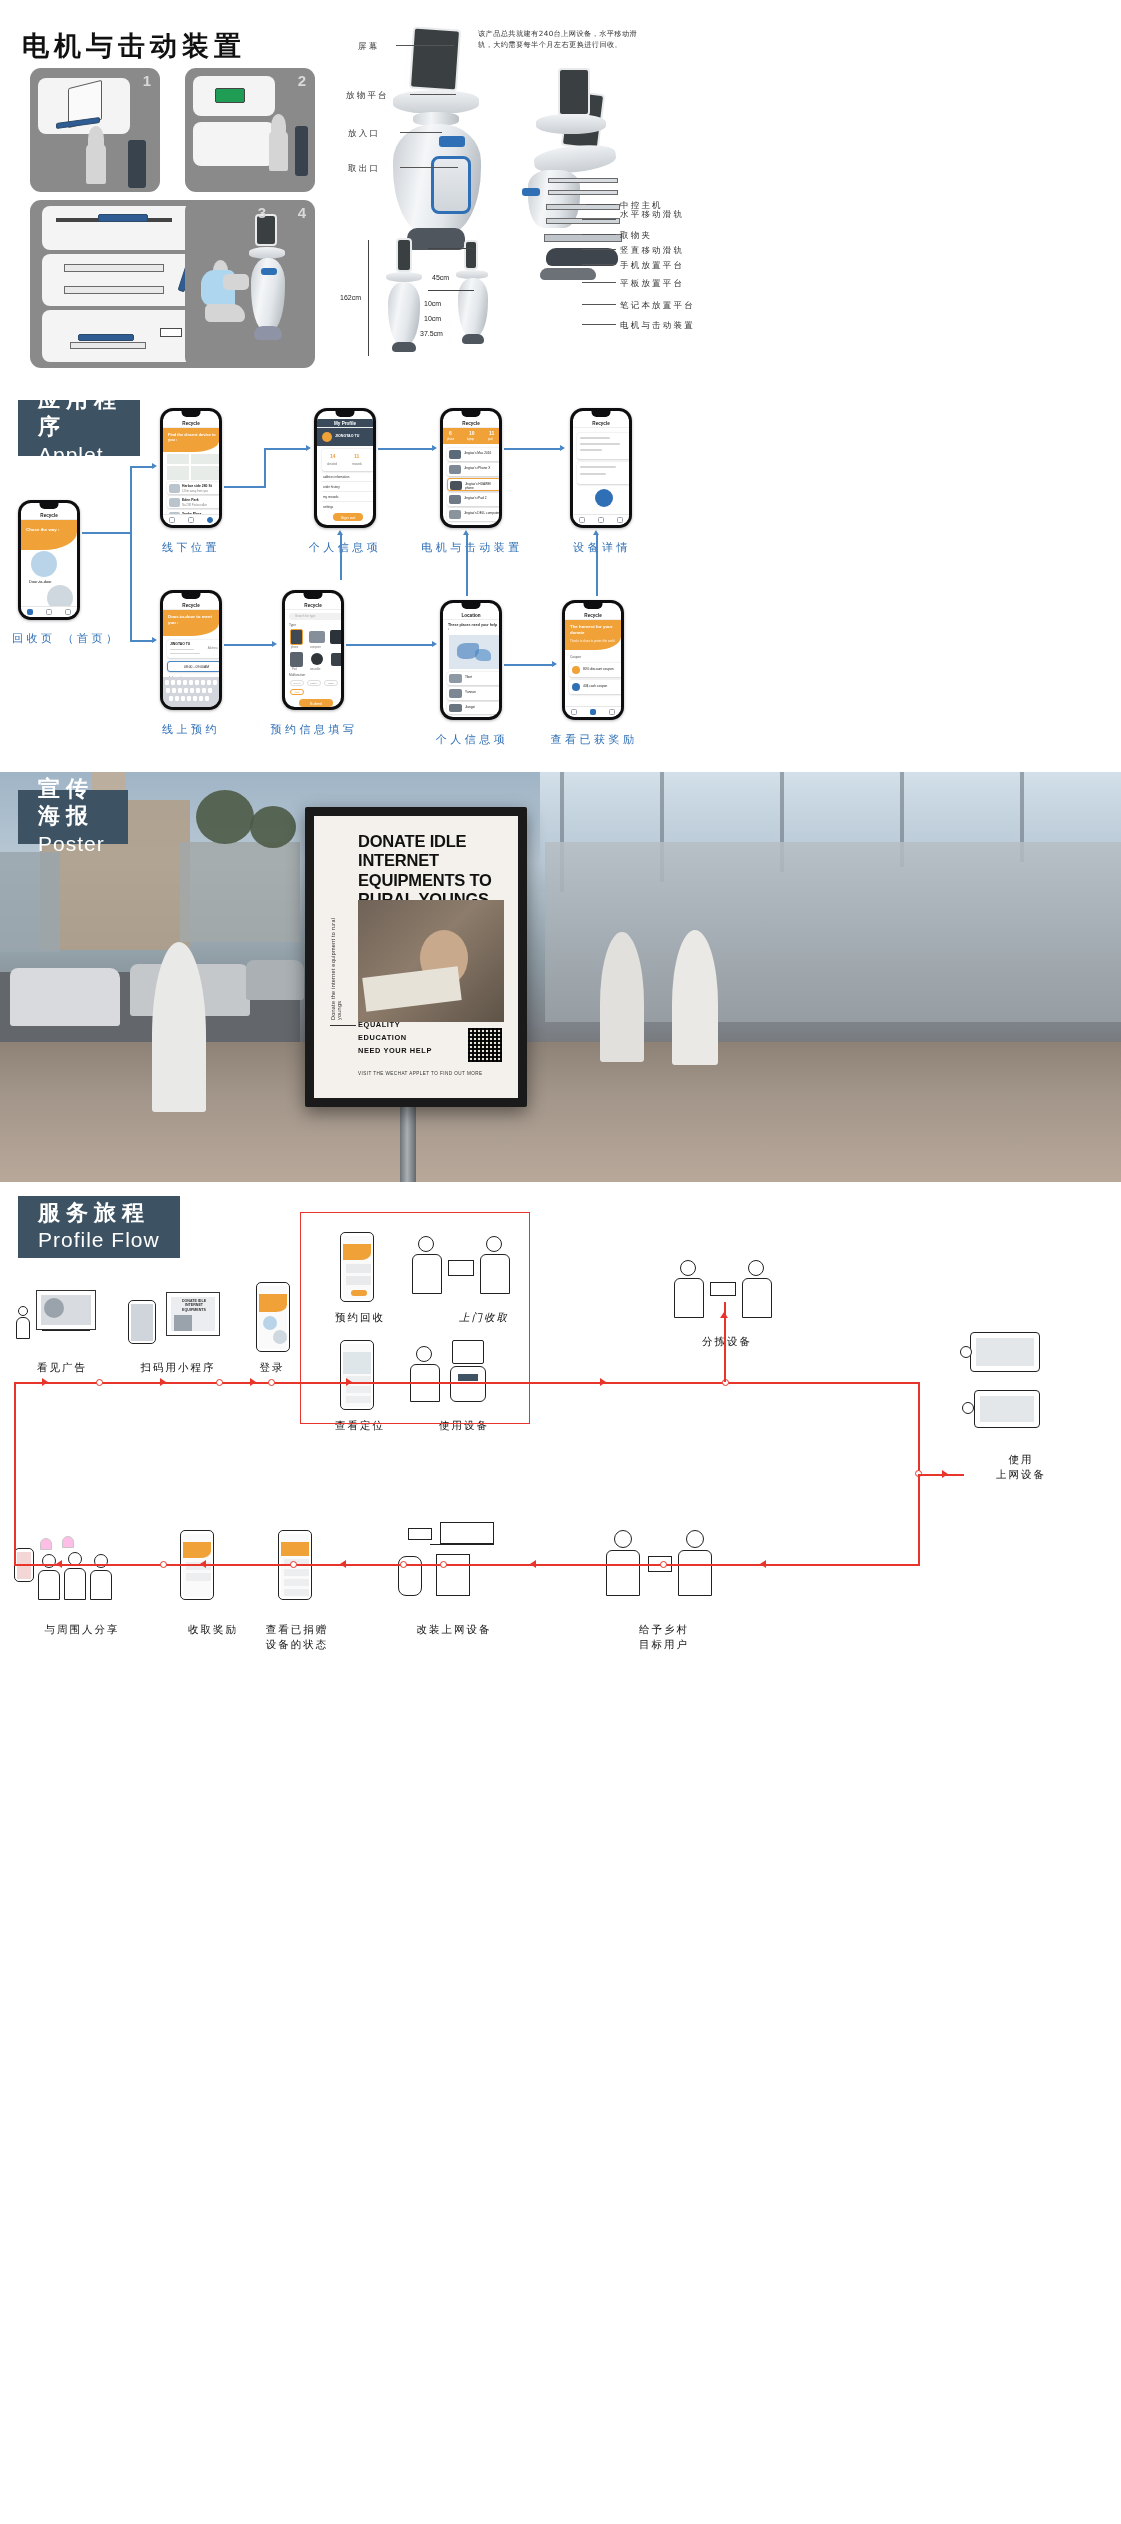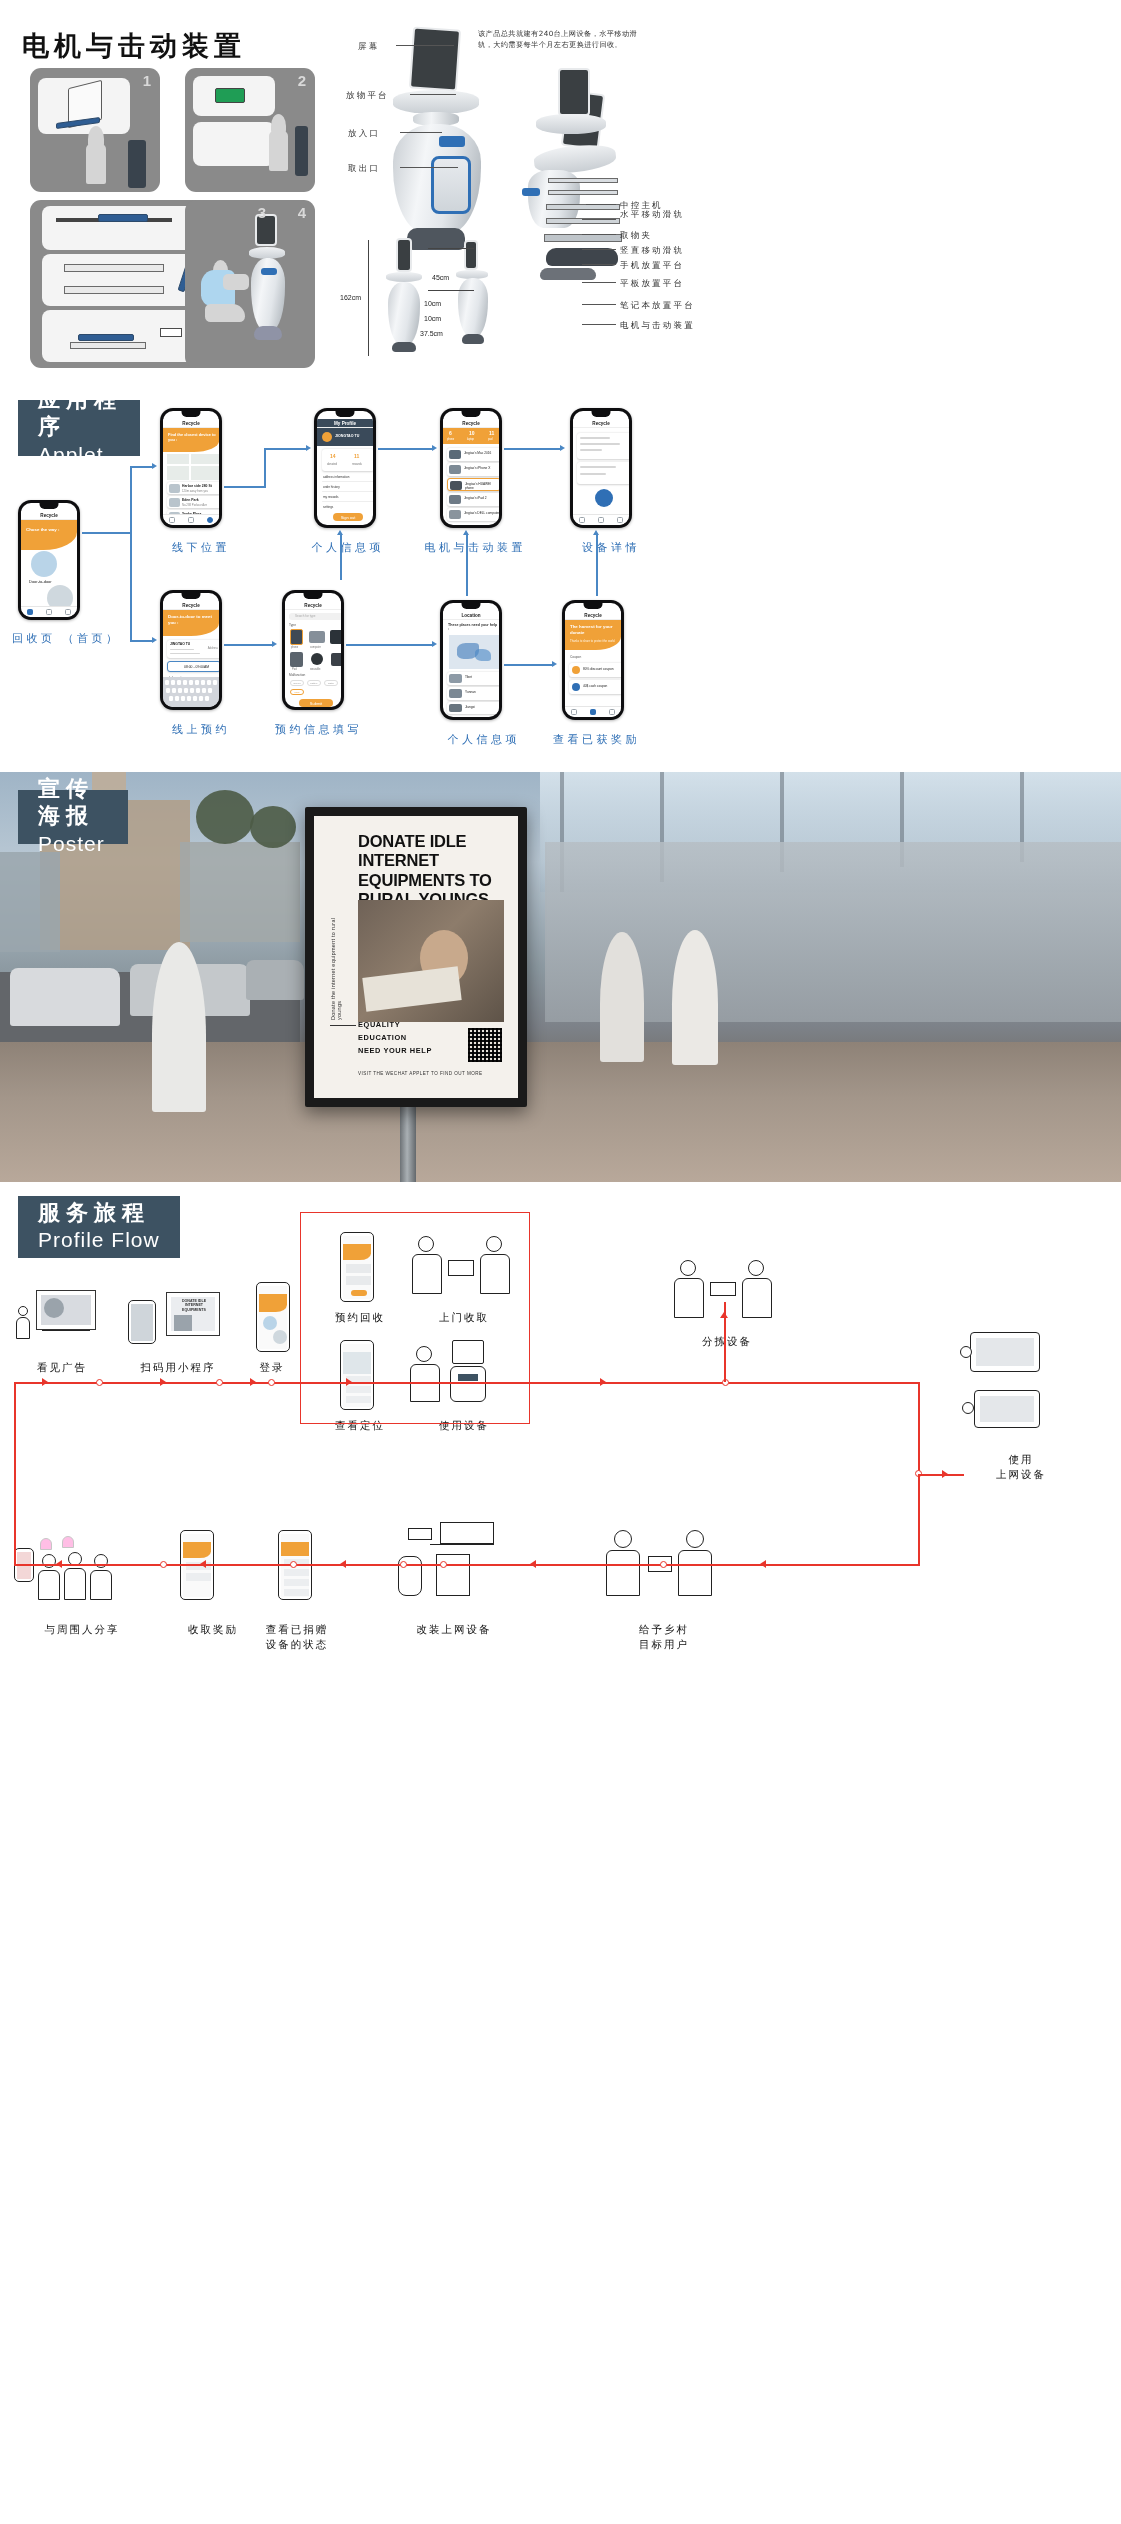--- a/index.html
+++ b/index.html
@@ -133,21 +133,21 @@
   .p-btn-o {
     position:absolute; background:#f0a138; border-radius:6px;
     color:#fff; font-size:4px; display:flex; align-items:center; justify-content:center;
   }
   .p-kbd { position:absolute; background:#d2d5db; }
   .p-key { position:absolute; background:#fff; border-radius:1.2px; }
   .p-circ { position:absolute; border-radius:50%; }
 
   .cap {
     position:absolute; font-size:11px; color:#2f6fb5; letter-spacing:3.5px;
-    white-space:nowrap; text-align:right;
+    white-space:nowrap; text-align:center;
     font-family:"DejaVu Sans","Liberation Sans",sans-serif;
   }
   .cap2 { line-height:1.35; }
 
   .conn { position:absolute; background:#4a87c4; height:1.5px; }
   .conn-v { position:absolute; background:#4a87c4; width:1.5px; }
   .arrowhead {
     position:absolute; width:0; height:0;
     border-top:3.5px solid transparent; border-bottom:3.5px solid transparent;
     border-left:5px solid #4a87c4;
@@ -858,21 +858,21 @@
   </div>
   <div class="sf-cap" style="left:320px; top:128px; width:80px;">预约回收</div>
 
   <div class="sf-node" style="left:410px; top:48px; width:110px; height:78px;">
     <div class="fig-head" style="left:8px; top:6px; width:16px; height:16px;"></div>
     <div class="fig-body" style="left:2px; top:24px; width:30px; height:40px;"></div>
     <div class="fig-head" style="left:76px; top:6px; width:16px; height:16px;"></div>
     <div class="fig-body" style="left:70px; top:24px; width:30px; height:40px;"></div>
     <div class="fig" style="left:38px; top:30px; width:26px; height:16px;"></div>
   </div>
-  <div class="sf-cap" style="left:404px; top:128px; width:120px;">上门收取</div>
+  <div class="sf-cap" style="left:424px; top:128px; width:120px;font-style:italic;">上门收取</div>
 
   <div class="sf-node" style="left:330px; top:158px; width:56px; height:76px;">
     <div class="sf-phone" style="left:10px; top:0; width:34px; height:70px;">
       <div class="sf-ph-scr">
         <div style="position:absolute; left:0; top:8px; width:100%; height:22px; background:#dfe6ea;"></div>
         <div style="position:absolute; left:3px; top:32px; width:26px; height:7px; background:#eceef0;"></div>
         <div style="position:absolute; left:3px; top:42px; width:26px; height:7px; background:#eceef0;"></div>
         <div style="position:absolute; left:3px; top:52px; width:26px; height:7px; background:#eceef0;"></div>
       </div>
     </div>

